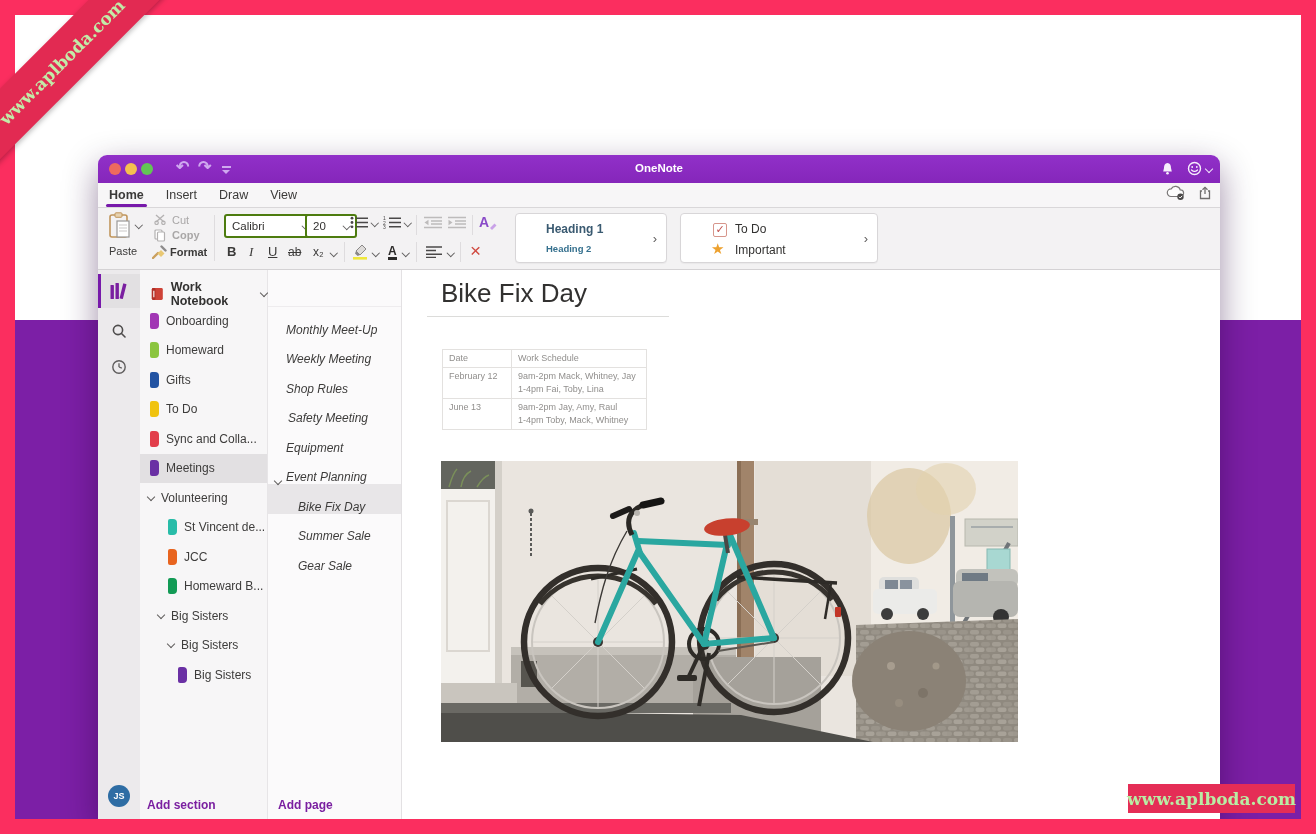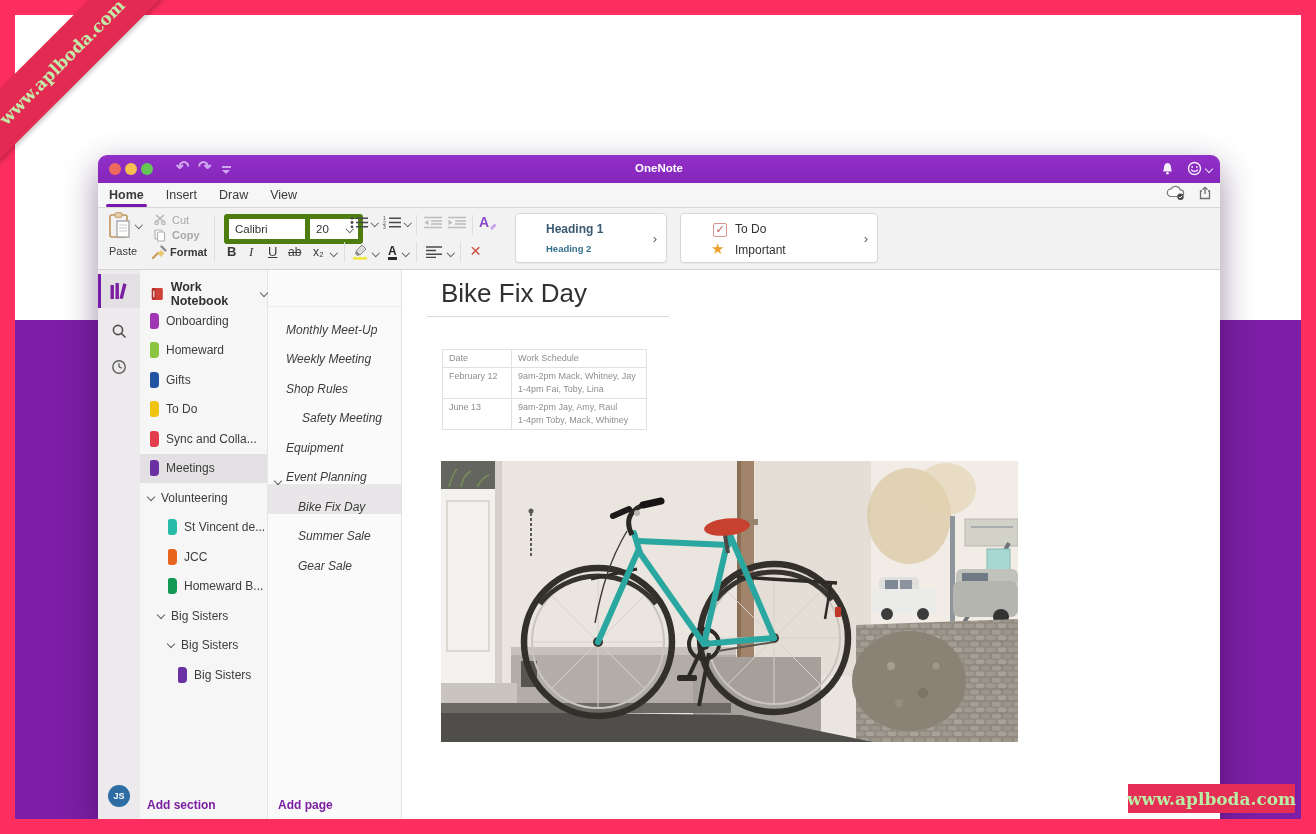--- a/index.html
+++ b/index.html
@@ -39,21 +39,21 @@
   .tab{position:relative;height:100%;display:flex;align-items:center;padding:0 11px;font-size:12.5px;color:#3b3a39;}
   .tab.active{font-weight:700;}
   .tab.active::after{content:"";position:absolute;left:8px;right:8px;bottom:0;height:3px;background:#7719aa;border-radius:2px;}
   .tabrow-right{position:absolute;right:8px;top:0;height:100%;display:flex;align-items:center;gap:12px;}
 
   .ribbon{position:relative;height:61px;background:#f3f2f3;border-bottom:1px solid #d4d2d4;font-size:11px;color:#3b3a39;}
   .rb{position:absolute;}
   .rb-label{font-size:11px;color:#3b3a39;}
   .rb-dis{color:#a9a7a7;}
   .vsep{position:absolute;top:7px;height:46px;width:1px;background:#dedcde;}
-  .selbox{position:absolute;height:20px;background:#fff;border:5px solid #4d7c0f;border-radius:3px;display:flex;align-items:center;padding:0 6px;font-size:11.5px;color:#323130;}
+  .selbox{position:absolute;height:20px;background:#fff;border:2px solid #4d7c0f;border-radius:3px;display:flex;align-items:center;padding:0 6px;font-size:11.5px;color:#323130;}
   .selbox .selchv{margin-left:auto;}
   .selchv{width:4.5px;height:4.5px;border-right:1.4px solid #5f5d5d;border-bottom:1.4px solid #5f5d5d;transform:rotate(45deg);display:inline-block;}
   .fmt-b{font-weight:700;font-size:13px;}
   .fmt-i{font-style:italic;font-size:13px;font-family:"Liberation Serif",serif;}
   .fmt-u{text-decoration:underline;font-size:13px;}
   .fmt-s{text-decoration:line-through;font-size:12px;}
   .fontA{font-size:12px;font-weight:700;color:#2b2a29;border-bottom:3px solid #2b2a29;line-height:11px;display:inline-block;}
   .clearx{font-size:19px;color:#d0493f;line-height:16px;}
   .gallery{position:absolute;top:5px;height:48px;background:#fff;border:1px solid #d8d6d8;border-radius:4px;box-shadow:0 1px 1px rgba(0,0,0,.04);}
   .gal-chv{position:absolute;right:9px;top:17px;font-size:13px;color:#5f5d5d;}
@@ -425,21 +425,21 @@
           <div class="prow">
               <span class="slab" style="margin-left:0;">Monthly Meet-Up</span>
             </div>
           <div class="prow">
               <span class="slab" style="margin-left:0;">Weekly Meeting</span>
             </div>
           <div class="prow">
               <span class="slab" style="margin-left:0;">Shop Rules</span>
             </div>
           <div class="prow">
-              <span class="slab" style="margin-left:16px;">Safety Meeting</span>
+              <span class="slab" style="margin-left:2px;">Safety Meeting</span>
             </div>
           <div class="prow">
               <span class="slab" style="margin-left:0;">Equipment</span>
             </div>
           <div class="prow grp">
               <span class="cdown"></span>
               <span class="slab">Event Planning</span>
             </div>
           <div class="prow child sel">
               <span class="slab" style="margin-left:0;">Bike Fix Day</span>

